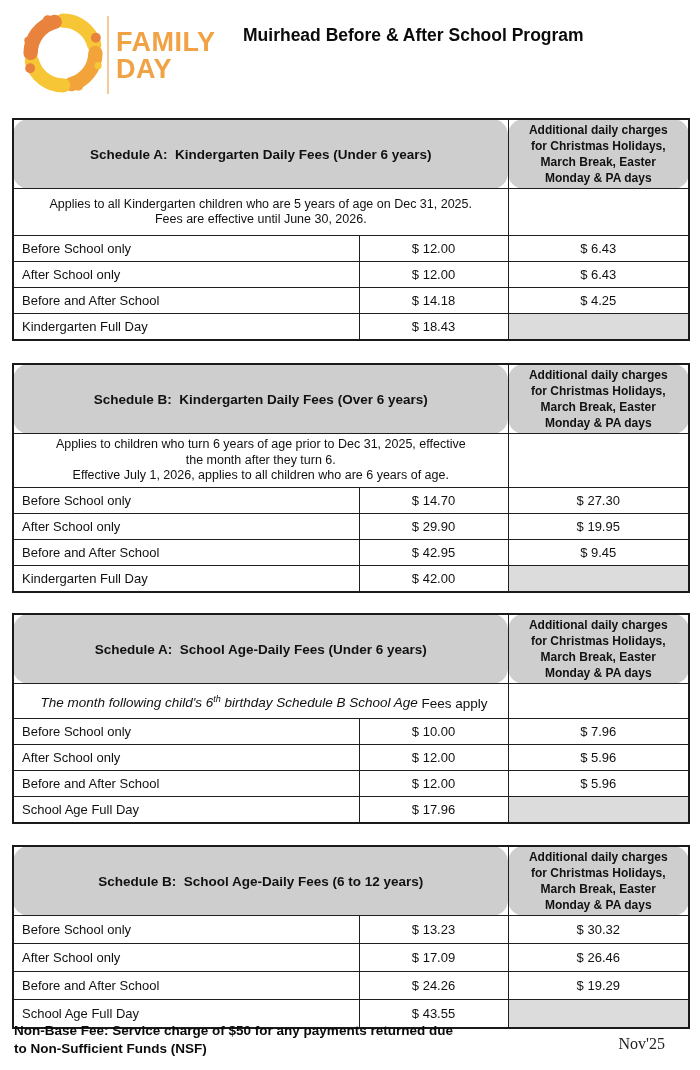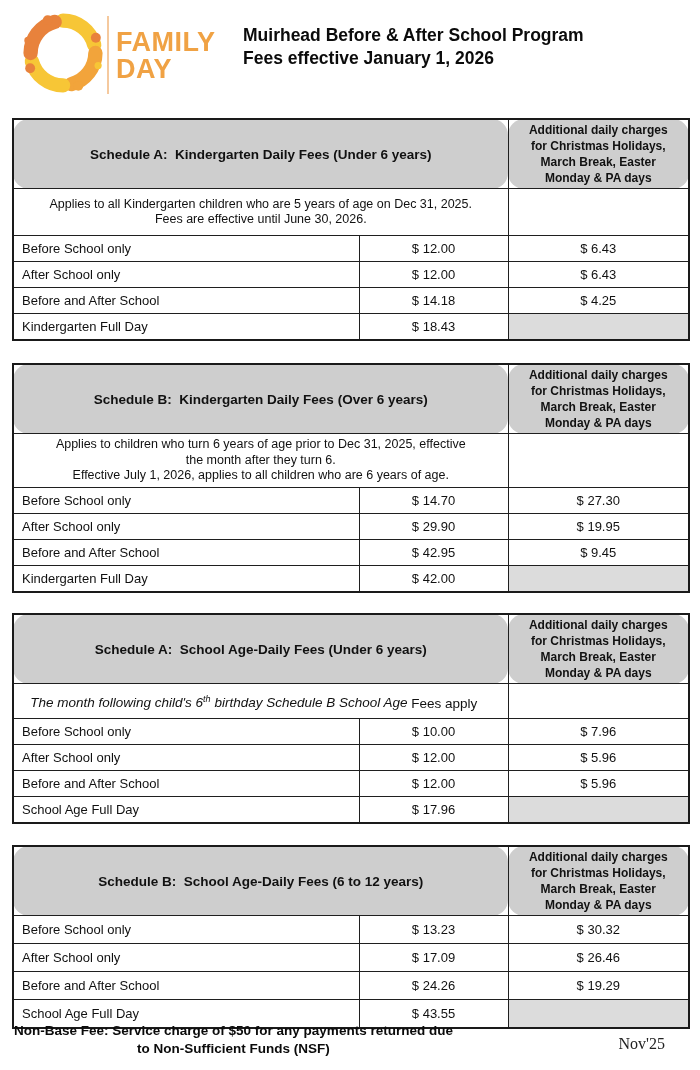--- a/index.html
+++ b/index.html
@@ -23,35 +23,35 @@
   td { border:1.5px solid #1f1f1f; overflow:hidden; }
 
   .head-row td { background:#cecece; font-weight:bold; vertical-align:middle;border-radius:16px; }
   .title-cell { height:64px; text-align:center; font-size:13.5px; white-space:pre-wrap; }
   .add-head   { text-align:center; font-size:12px; line-height:16px; padding:2px 12px; }
 
   .note-cell  { font-weight:normal; font-size:12.5px; line-height:15.5px;
                 text-align:center; vertical-align:middle; padding:3px 4px;margin-top:22px; }
   .t1 .note-cell { height:40px; }
   .t2 .note-cell { height:46px; }
-  .t3 .note-cell { height:30px; text-align:center; font-size:13.5px; line-height:16px;
+  .t3 .note-cell { height:30px; text-align:right; font-size:13.5px; line-height:16px;
                    padding:2px 20px 2px 6px; }
   .t3 .note-cell .ital { font-style:italic; }
   .t3 .note-cell sup { font-size:9px; }
 
   .data-row td { height:23px; font-size:13px; vertical-align:middle; }
   .t4 .data-row td { height:25px; }
   .label-cell { text-align:left; padding-left:8px; }
   .fee-cell, .add-cell { text-align:center; }
   .cell-gray { background:#dcdcdc; }
 
   
   .footer { position:absolute; left:14px; top:1022px; width:656px; display:flex;
             justify-content:space-between; align-items:flex-start; }
-  .nsf-note { font-weight:bold; font-size:13.5px; line-height:18px; color:#0b0b0b;text-align:center; }
+  .nsf-note { font-weight:bold; font-size:13.5px; line-height:18px; color:#0b0b0b; }
   .date-stamp { font-family:"Liberation Serif", serif; font-size:16px; margin-top:13px;
                 margin-right:5px; color:#222; }
 </style>
 </head>
 <body>
 
 <div class="page">
 
   <svg class="logo-svg" viewBox="0 0 100 100">
     <g fill="none" stroke-linecap="round" stroke-width="16">
@@ -67,21 +67,20 @@
     <circle cx="11" cy="36" r="4" fill="#E8823C"></circle>
     <circle cx="89" cy="64" r="4" fill="#F7C636"></circle>
   </svg>
   <div class="brand-divider"></div>
   <div class="brand-name">
     <div>FAMILY</div>
     <div>DAY</div>
   </div>
   <div class="doc-title">
     <div>Muirhead Before &amp; After School Program</div>
-    <div>Fees effective January 1, 2026</div>
   </div>
 
   <table class="fee-table t1">
     <colgroup>
         <col style="width:346px">
         <col style="width:149px">
         <col style="width:181px">
       </colgroup>
     <tbody>
         <tr class="head-row">

